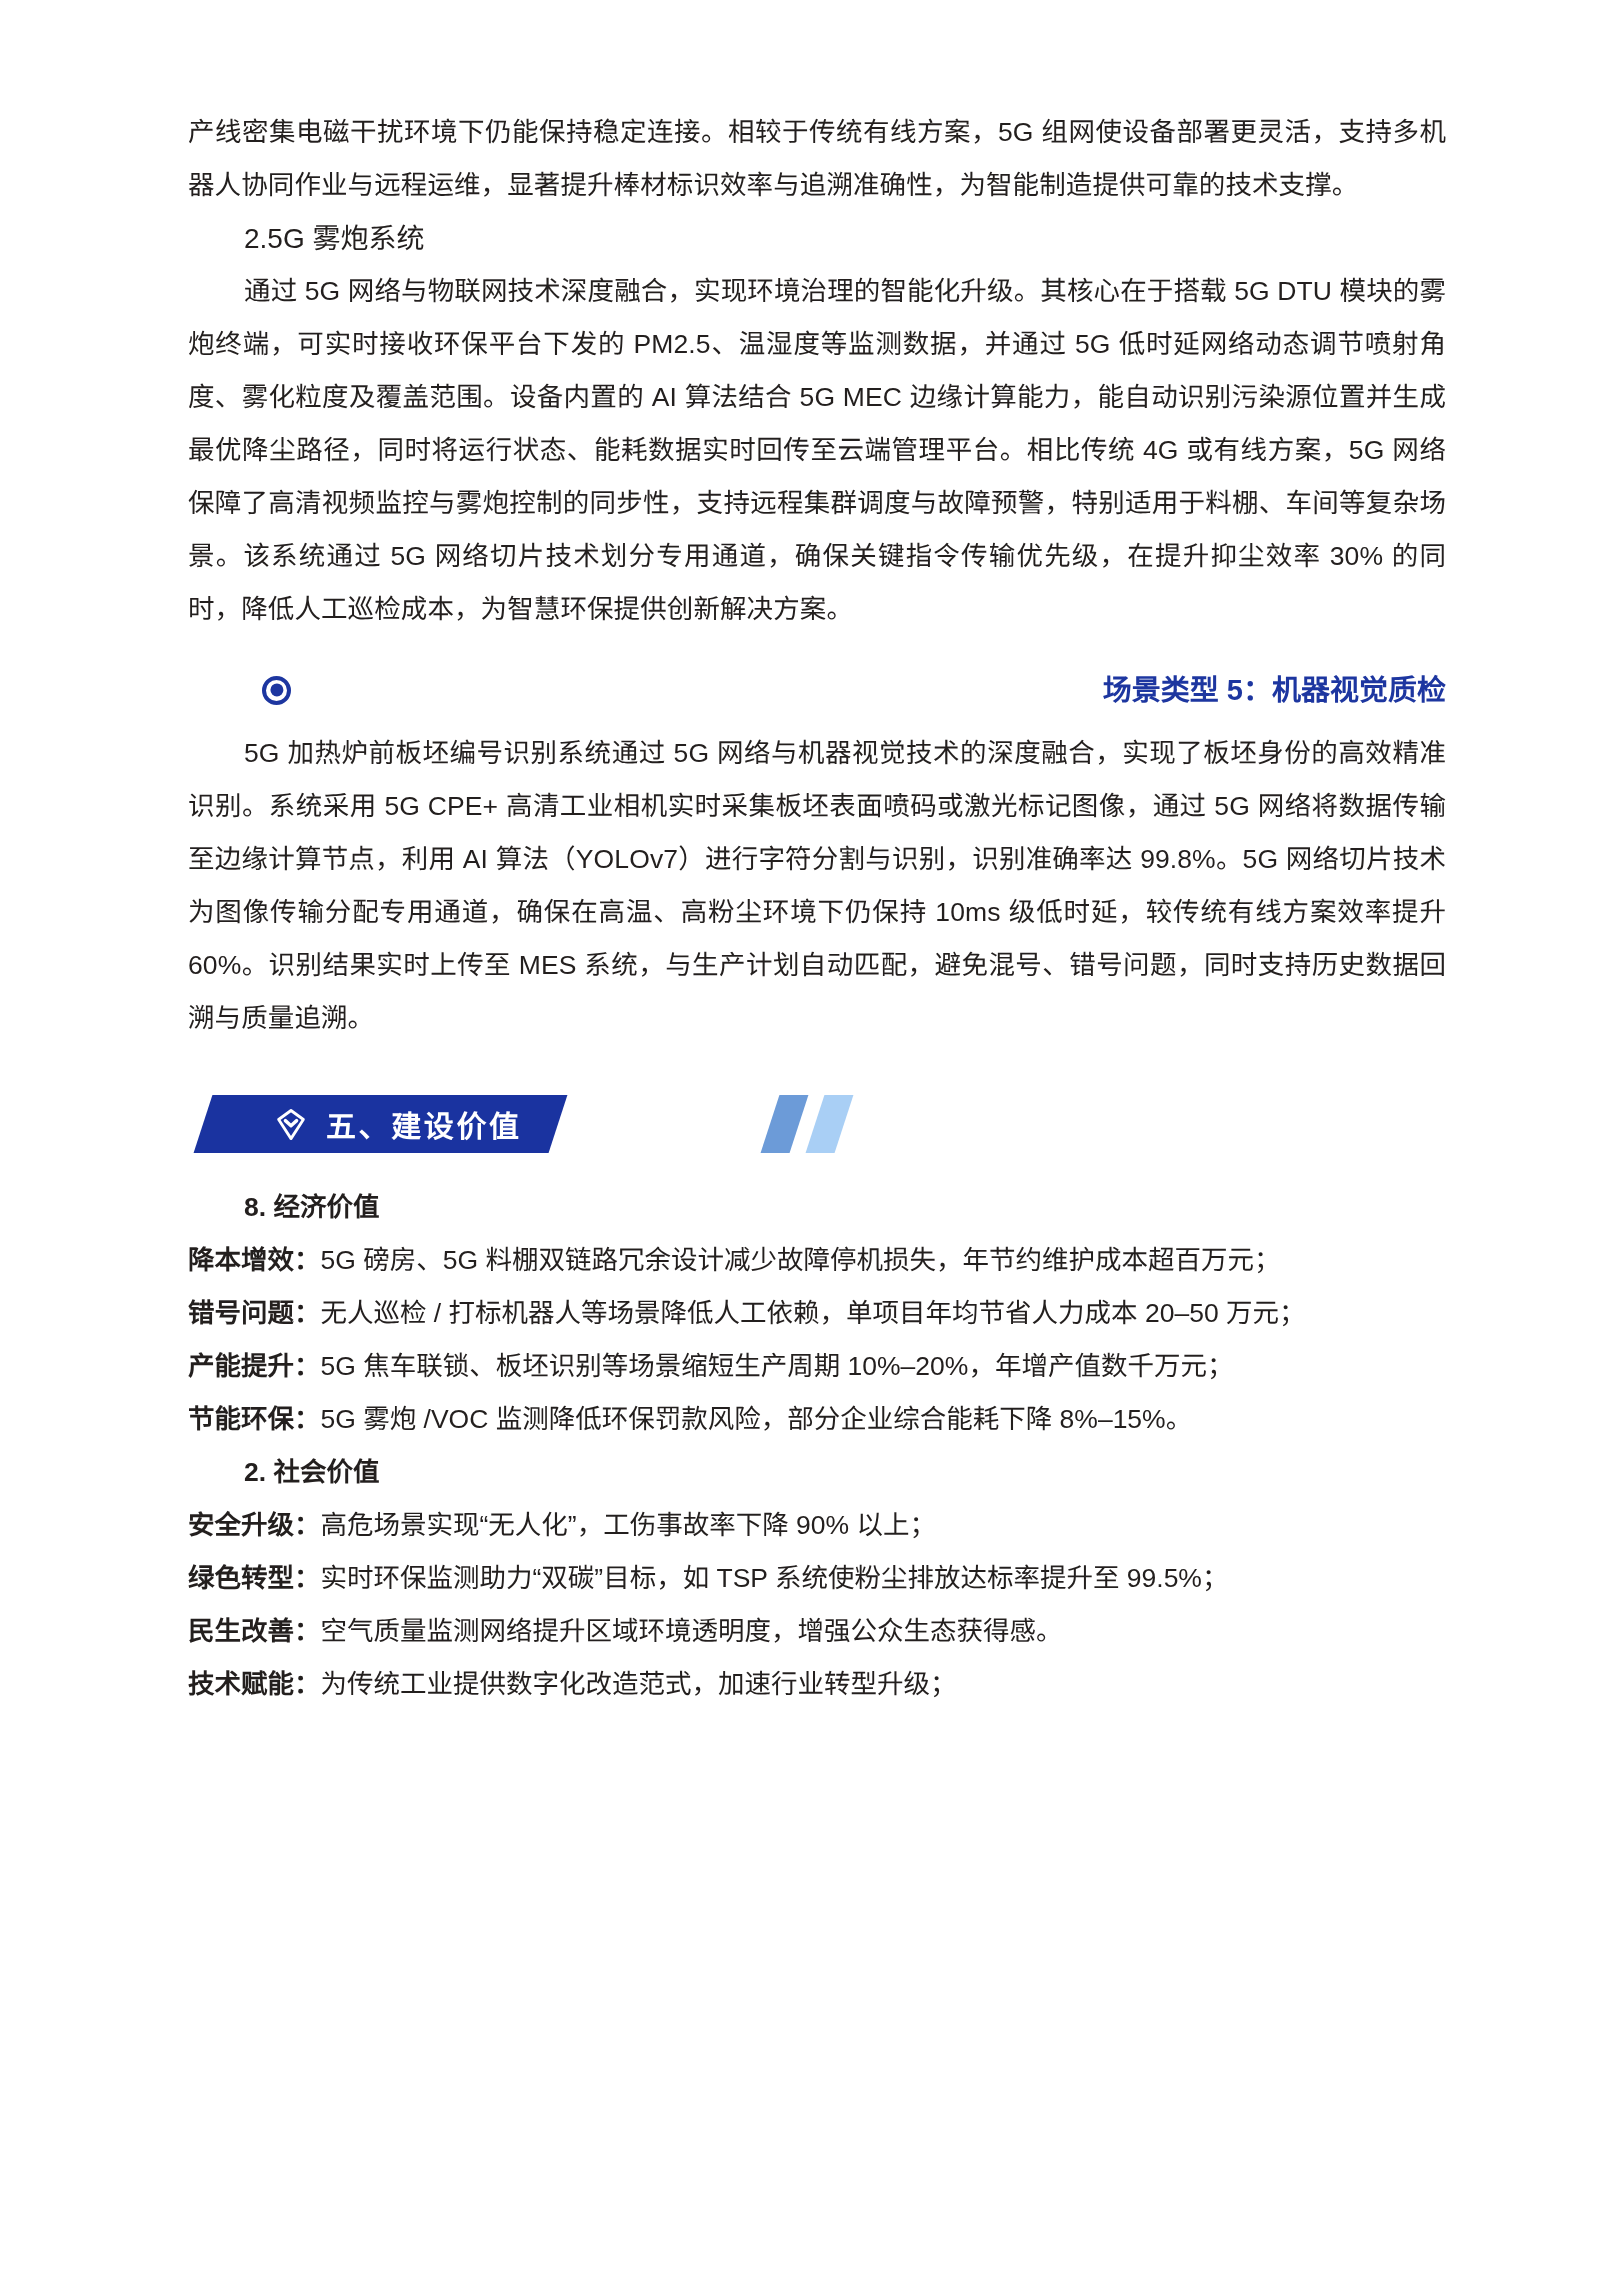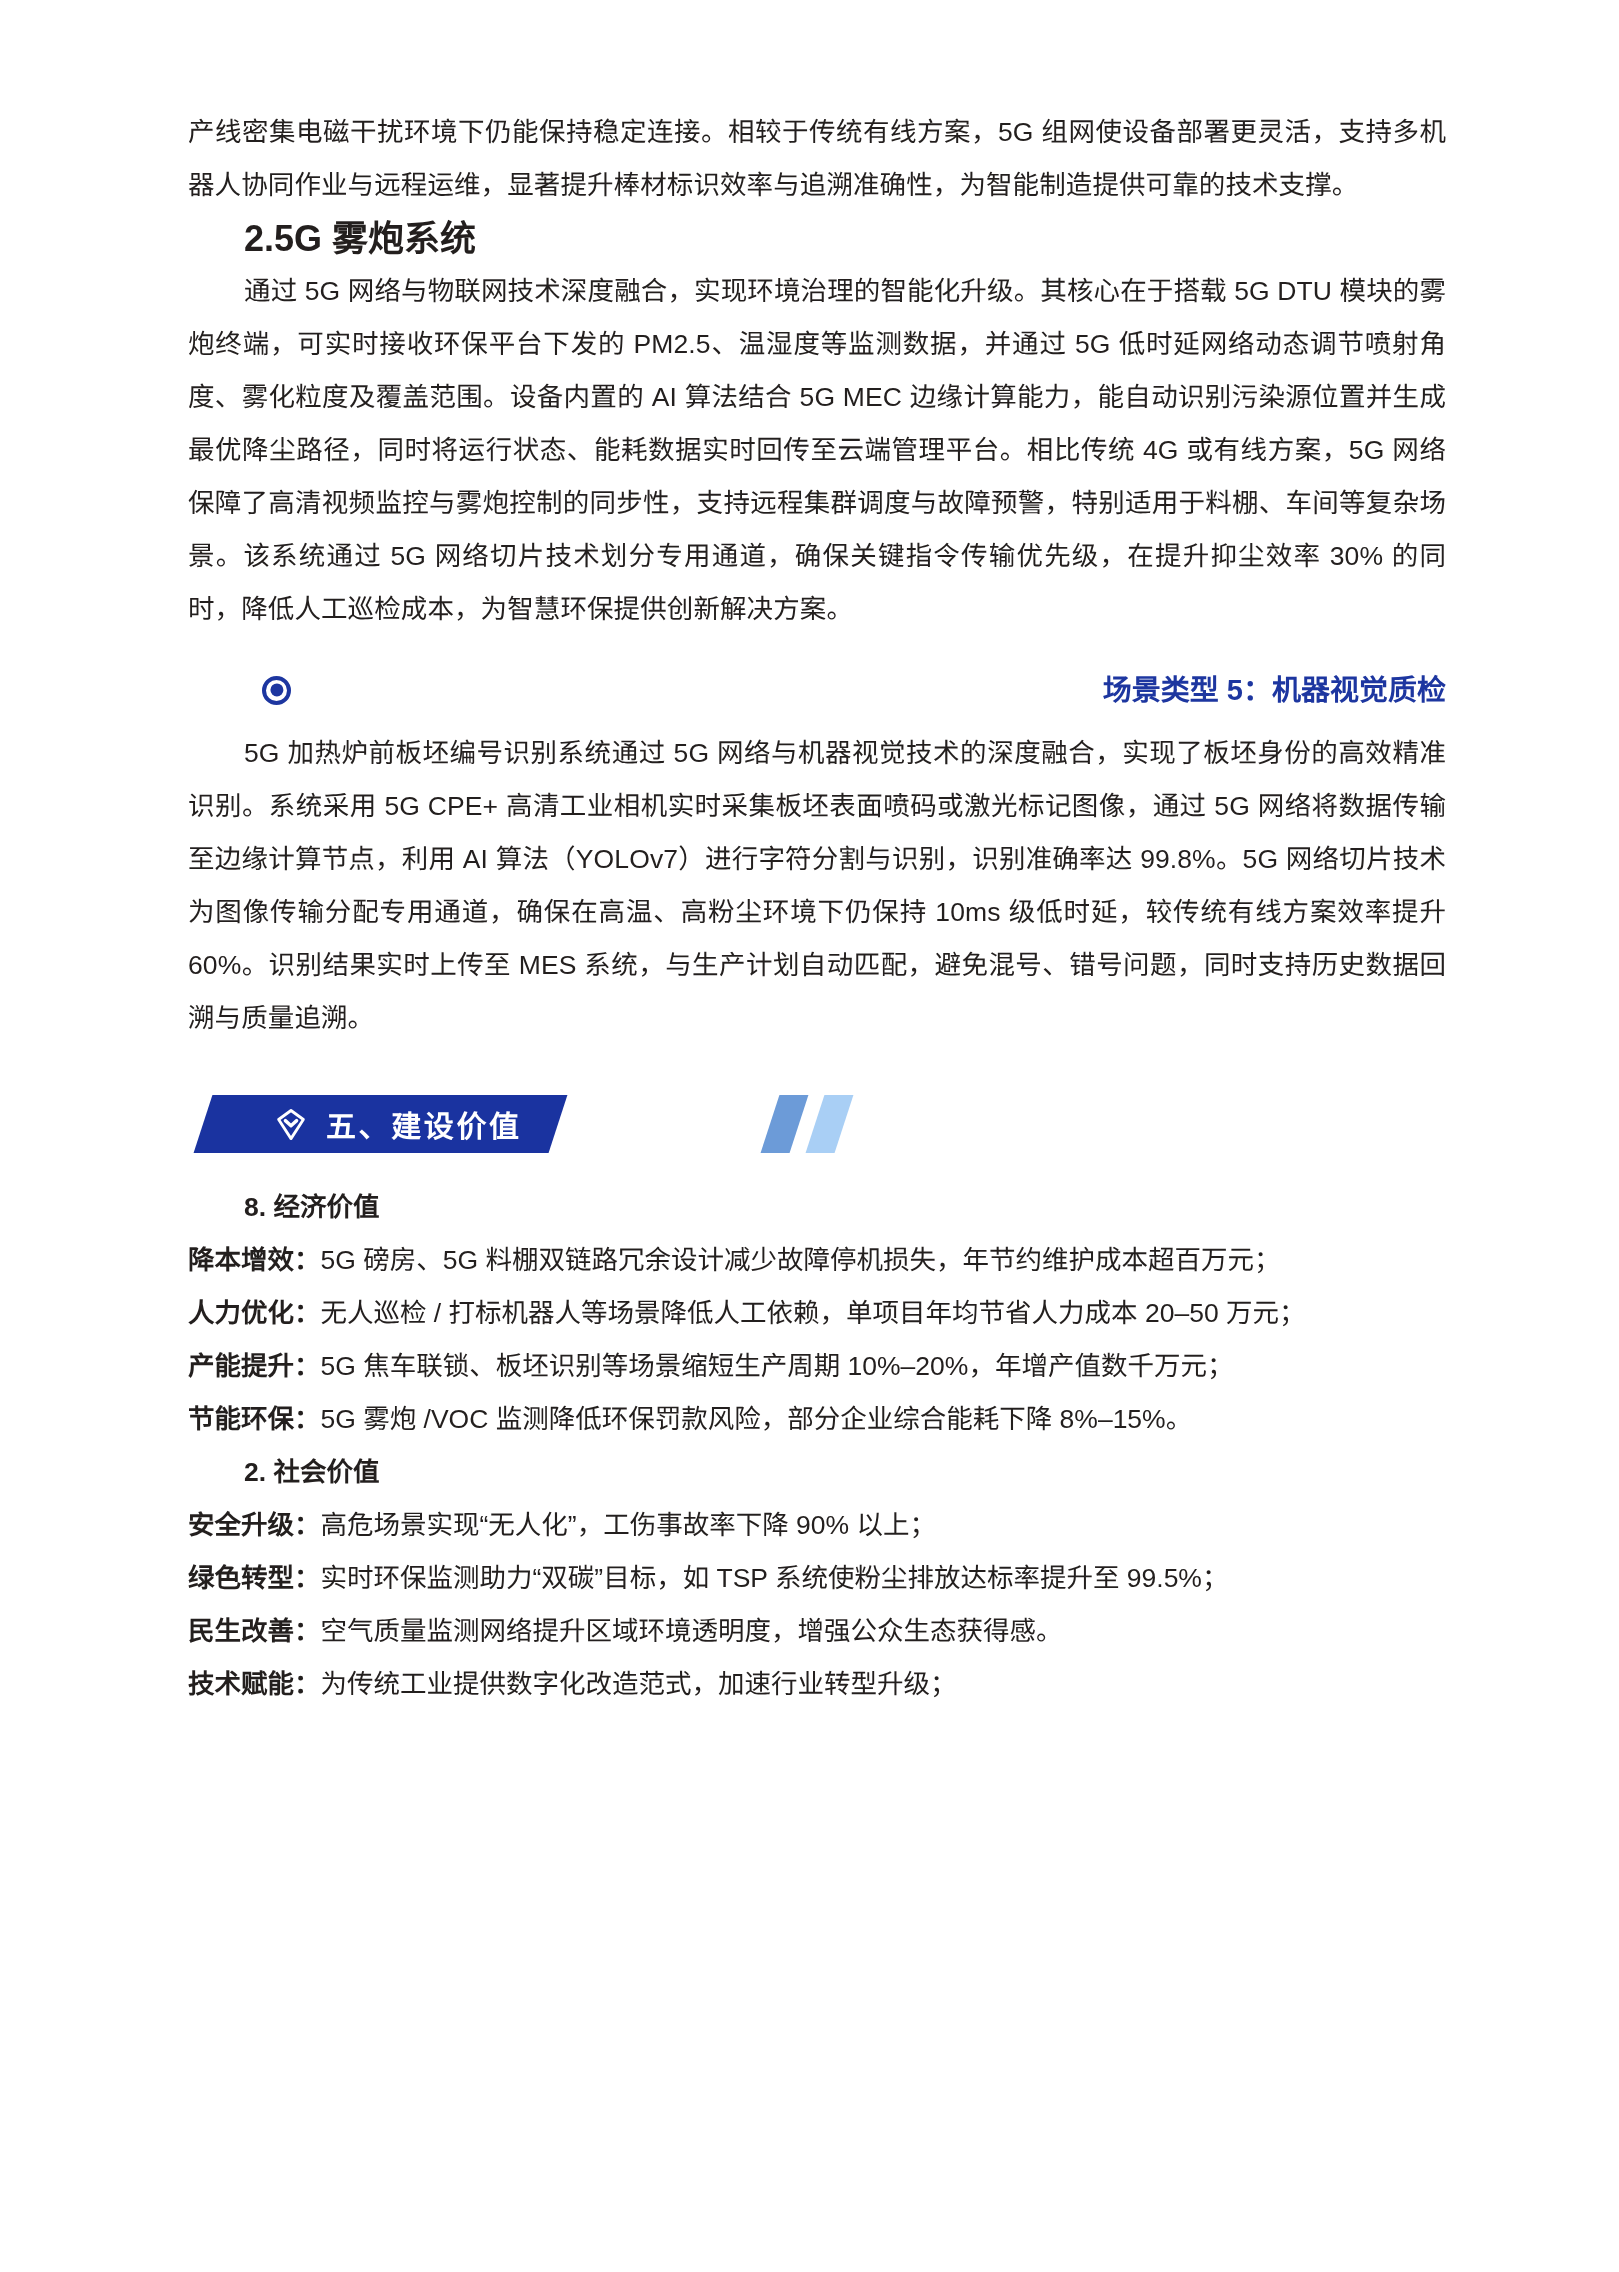--- a/index.html
+++ b/index.html
@@ -35,23 +35,23 @@
     color: #231f1e;
   }
 
   p.indent {
     text-indent: 56px;
   }
 
   
   .subheading {
     margin: 0;
-    font-size: 36px;
-    line-height: 53px;
-    font-weight: bold;
+    font-size: 28px;
+    line-height: 53px;
+    font-weight: normal;
     text-indent: 56px;
     color: #231f1e;
   }
 
   
   .scene-heading {
     display: flex;
     align-items: center;
     gap: 13.2px;
     margin: 29px 0 12px 0;
@@ -183,21 +183,21 @@
       <div class="accent a1" style="left:582px;"></div>
       <div class="accent a2" style="left:627px;"></div>
     </div>
 
     <h4 class="value-heading">8. 经济价值</h4>
 
     <p class="value-row">
       <span class="lbl">降本增效：</span><span>5G 磅房、5G 料棚双链路冗余设计减少故障停机损失，年节约维护成本超百万元；</span>
     </p>
     <p class="value-row">
-      <span class="lbl">人力优化：</span><span>无人巡检 / 打标机器人等场景降低人工依赖，单项目年均节省人力成本 20–50 万元；</span>
+      <span class="lbl">错号问题：</span><span>无人巡检 / 打标机器人等场景降低人工依赖，单项目年均节省人力成本 20–50 万元；</span>
     </p>
     <p class="value-row">
       <span class="lbl">产能提升：</span><span>5G 焦车联锁、板坯识别等场景缩短生产周期 10%–20%，年增产值数千万元；</span>
     </p>
     <p class="value-row">
       <span class="lbl">节能环保：</span><span>5G 雾炮 /VOC 监测降低环保罚款风险，部分企业综合能耗下降 8%–15%。</span>
     </p>
 
     <h4 class="value-heading">2. 社会价值</h4>
 

